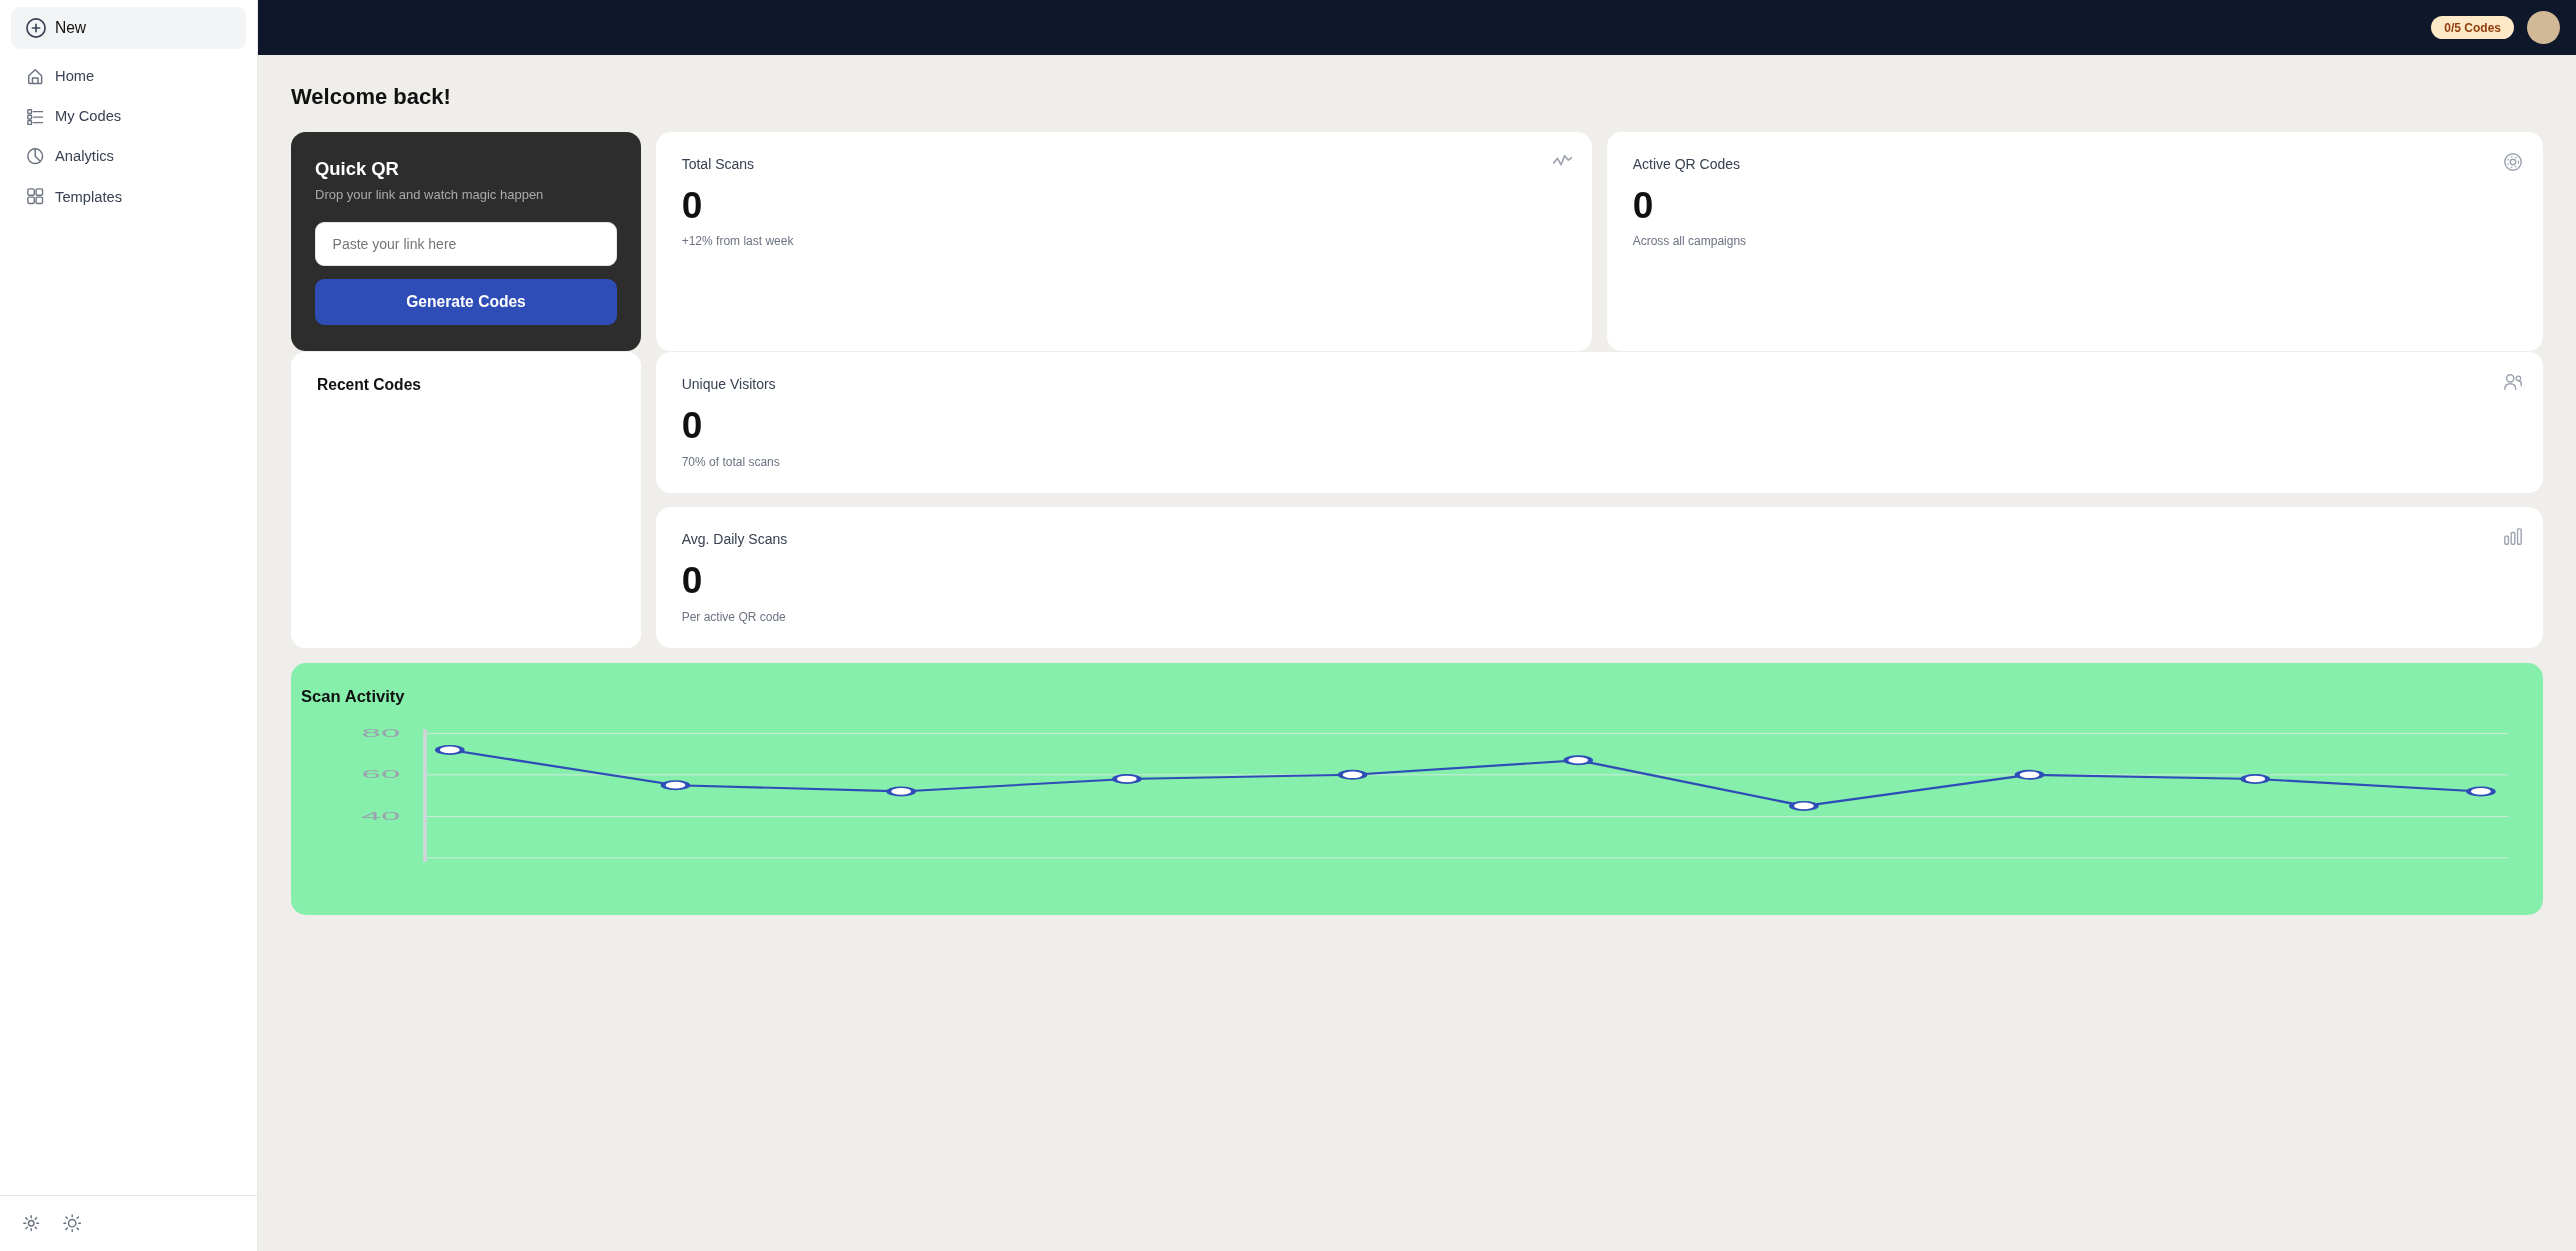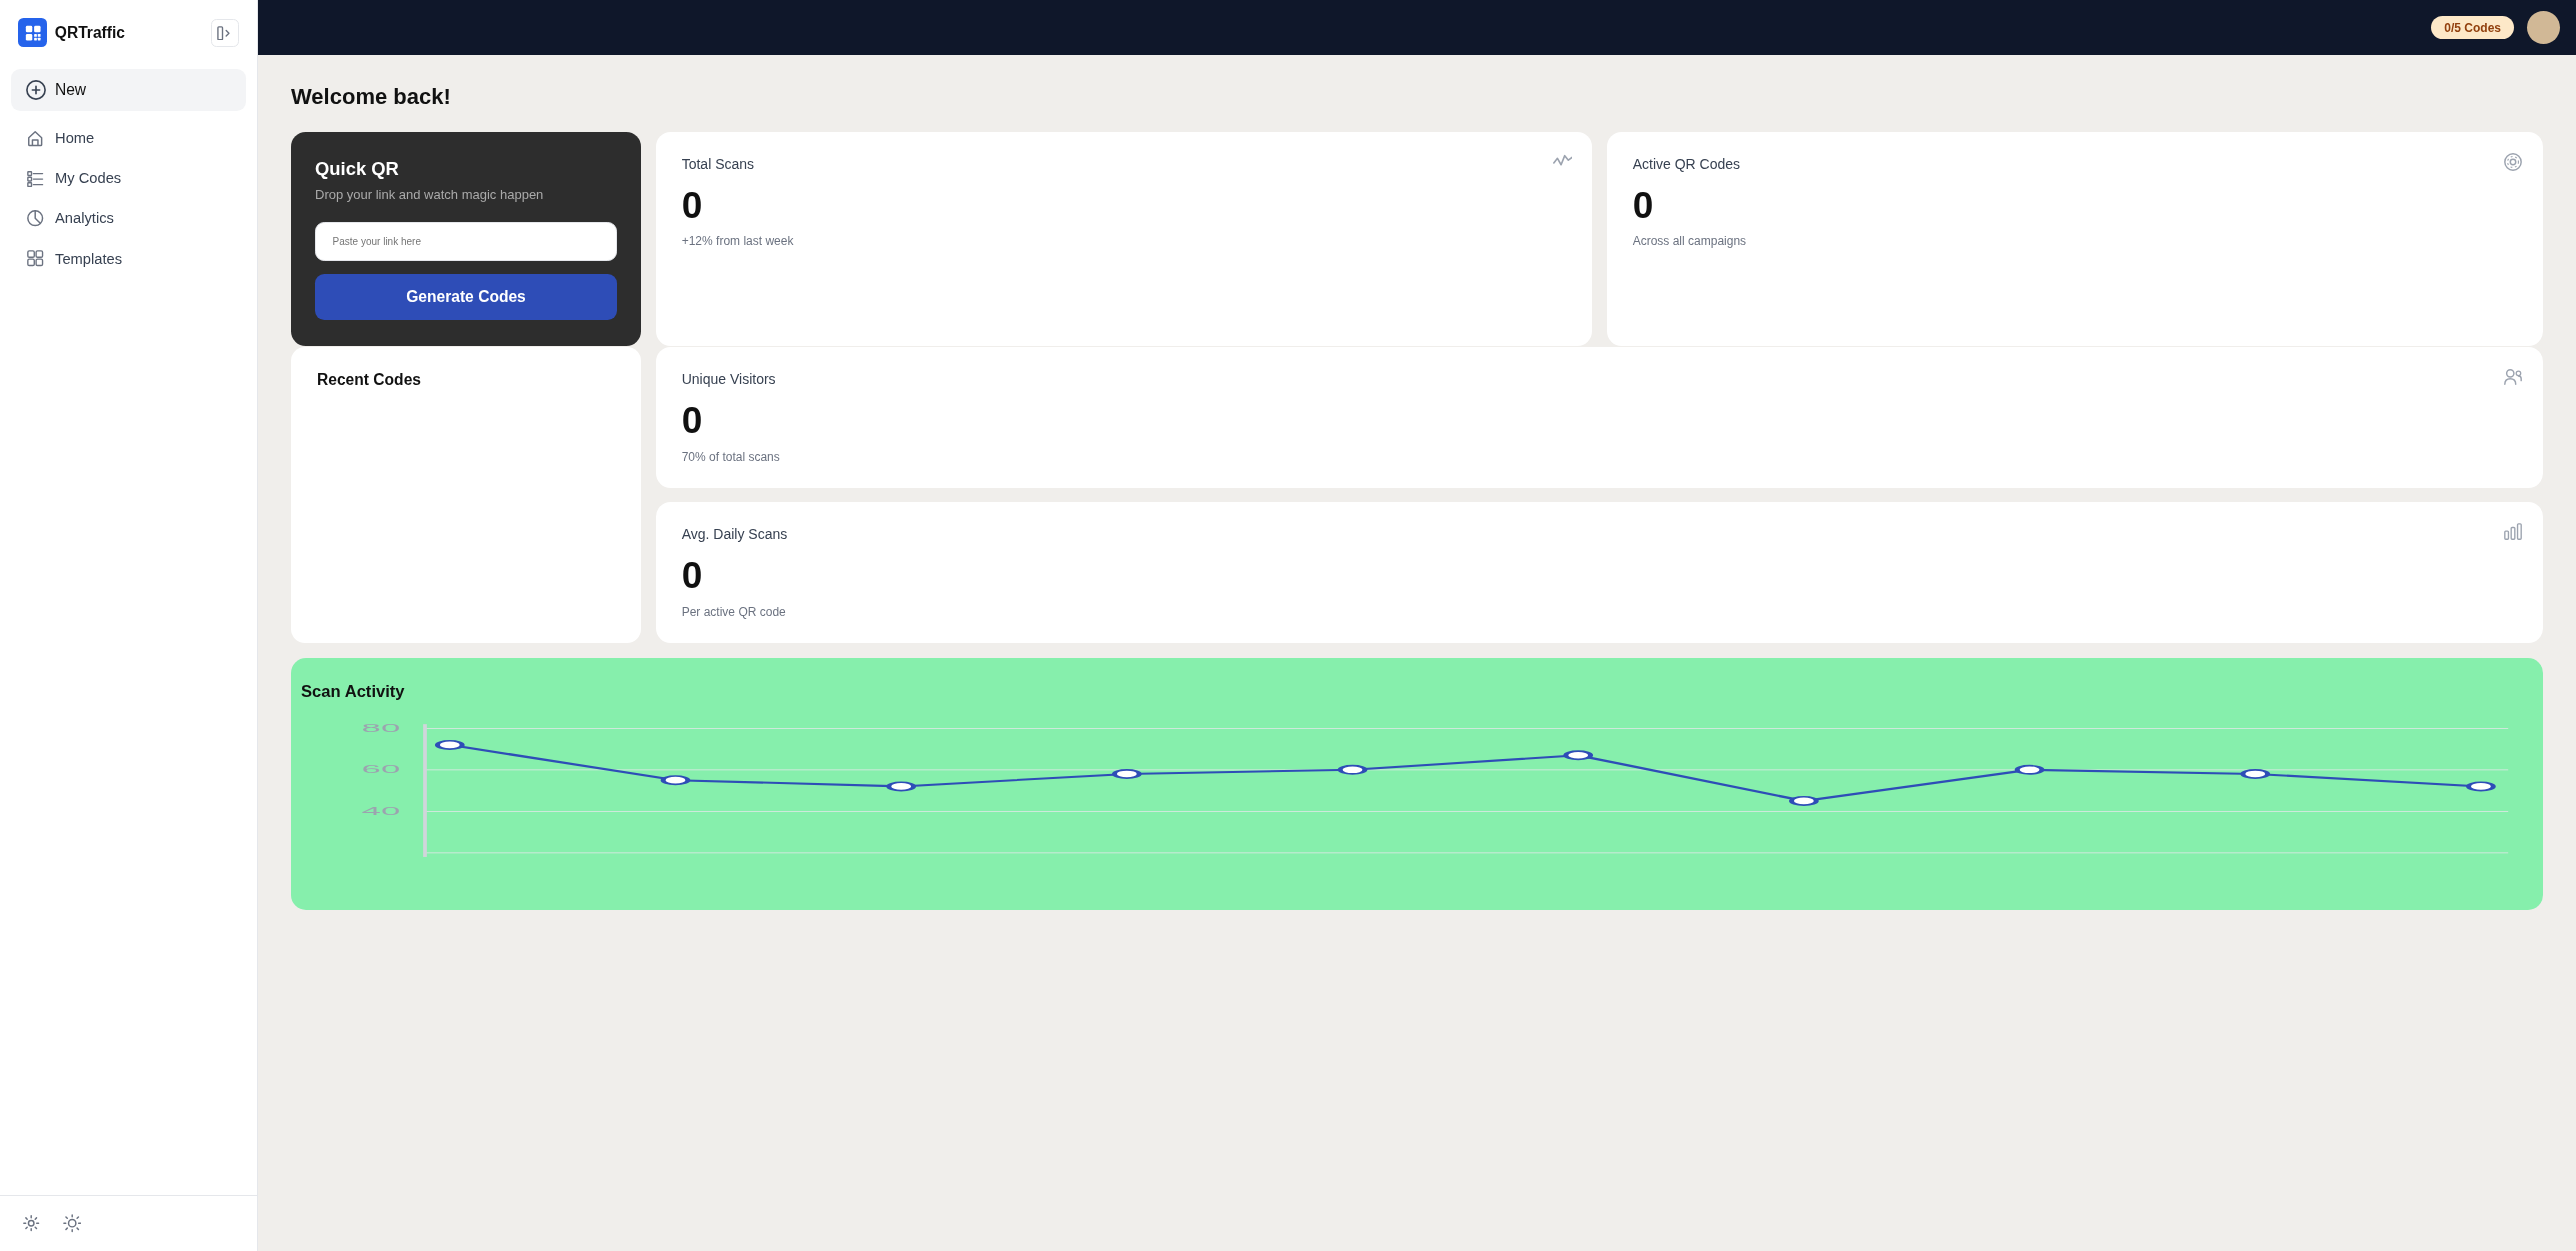--- a/index.html
+++ b/index.html
@@ -181,21 +181,21 @@
     .quick-qr-subtitle {
       font-size: 13px;
       color: #aaa;
       margin-bottom: 20px;
     }
     .link-input {
       width: 100%;
       padding: 13px 16.6px;
       border-radius: 9.2px;
       border: 1.4px solid #e5e7eb;
-      font-size: 10px;
+      font-size: 14px;
       color: #701a75;
       background: #fff;
       margin-bottom: 13px;
       outline: none;
     }
     .generate-btn {
       width: 100%;
       padding: 14px;
       background: #2e4db7;
       color: #fff;
@@ -277,42 +277,20 @@
 
     svg.chart {
       width: 100%;
       height: 100%;
     }
   </style>
 </head>
 <body>
 
 <div class="sidebar">
-  <div class="sidebar-header">
-    <div class="logo">
-      <div class="logo-icon">
-        <svg viewBox="0 0 20 20" fill="none">
-          <rect x="2" y="2" width="7" height="7" rx="1.5" fill="white"></rect>
-          <rect x="11" y="2" width="7" height="7" rx="1.5" fill="white"></rect>
-          <rect x="2" y="11" width="7" height="7" rx="1.5" fill="white"></rect>
-          <rect x="11" y="11" width="3" height="3" rx="0.5" fill="white"></rect>
-          <rect x="15" y="11" width="3" height="3" rx="0.5" fill="white"></rect>
-          <rect x="11" y="15" width="3" height="3" rx="0.5" fill="white"></rect>
-          <rect x="15" y="15" width="3" height="3" rx="0.5" fill="white"></rect>
-        </svg>
-      </div>
-      <span class="logo-text">QRTraffic</span>
-    </div>
-    <button class="collapse-btn">
-      <svg width="14.7" height="14.7" viewBox="0 0 16 16" fill="none">
-        <rect x="1" y="1" width="5" height="14" rx="1" stroke="#6b7280" stroke-width="1.5"></rect>
-        <path d="M10 5l3 3-3 3" stroke="#6b7280" stroke-width="1.5" stroke-linecap="round" stroke-linejoin="round"></path>
-      </svg>
-    </button>
-  </div>
 
   <nav class="sidebar-nav">
     <button class="nav-new-btn">
       <svg class="plus-icon" viewBox="0 0 22 22" fill="none">
         <circle cx="11" cy="11" r="10" stroke="#374151" stroke-width="1.8"></circle>
         <path d="M11 7v8M7 11h8" stroke="#374151" stroke-width="1.8" stroke-linecap="round"></path>
       </svg>
       <span>New</span>
     </button>
 

